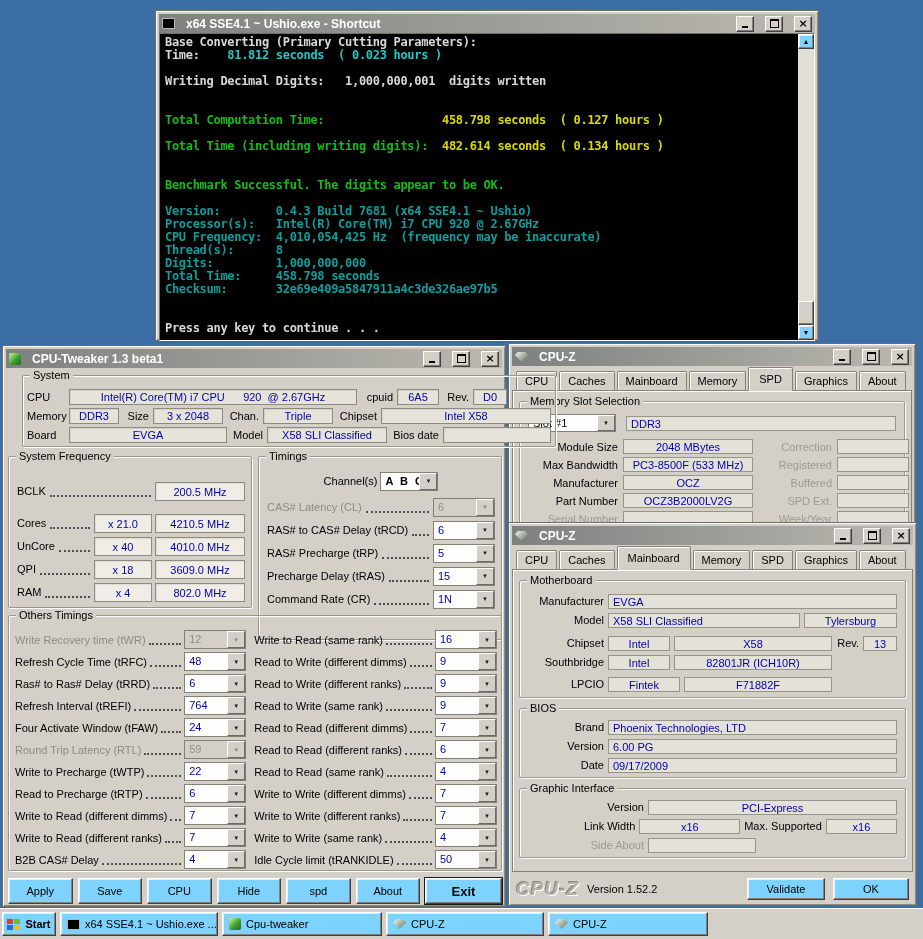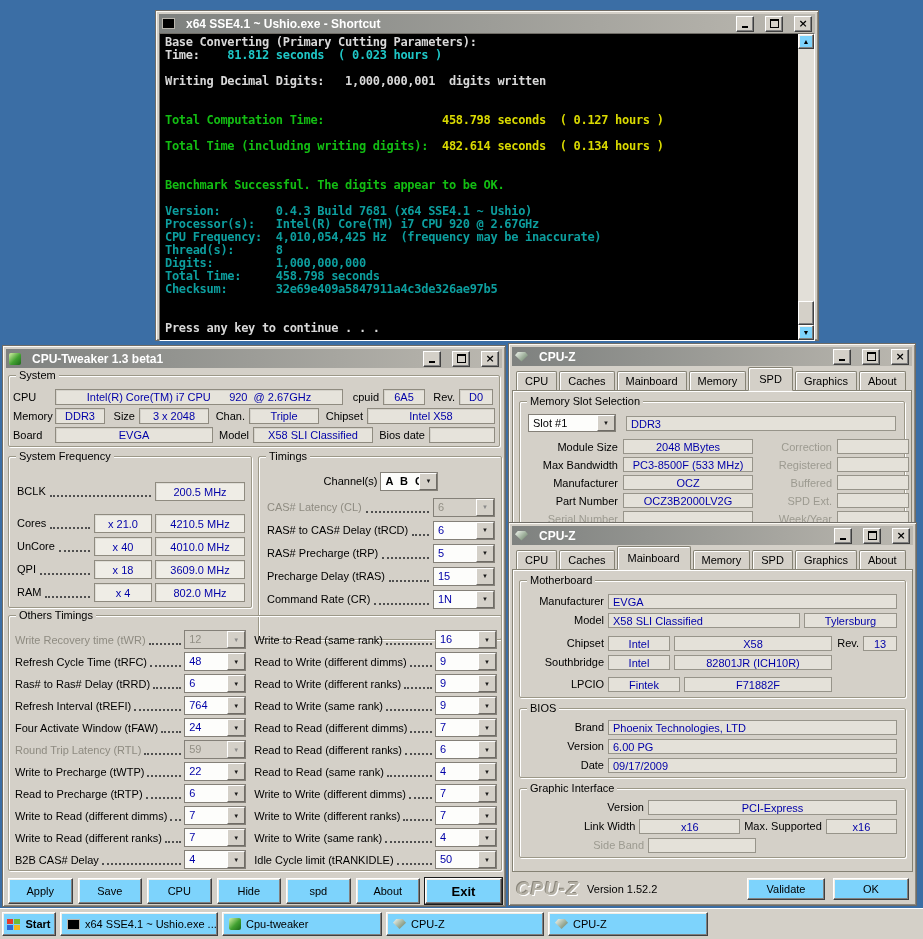--- a/index.html
+++ b/index.html
@@ -119,21 +119,21 @@
         </span>
       <span class="wbtn">
           <i class="g-max"></i>
         </span>
       <span class="wbtn">
           <i class="g-cls">×</i>
         </span>
     </div>
     <div style="position:relative;height:537px">
 
-      <div class="gb" style="left:2px;top:7px;width:492px;height:72px">
+      <div class="gb" style="left:16px;top:7px;width:534px;height:72px">
         <span class="leg">System</span>
         <div class="tw-row" style="margin-top:12px">
           <span class="lbl" style="width:38px">CPU</span>
           <span class="fld" style="width:288px">Intel(R) Core(TM) i7 CPU      920  @ 2.67GHz</span>
           <span class="lbl rt" style="width:32px">cpuid</span>
           <span class="fld" style="width:42px">6A5</span>
           <span class="lbl rt" style="width:26px">Rev.</span>
           <span class="fld" style="width:34px">D0</span>
         </div>
         <div class="tw-row">
@@ -575,21 +575,21 @@
             <span class="zlbl" style="width:118px">Version</span>
             <span class="zf ctr" style="flex:1">PCI-Express</span>
           </div>
           <div class="mrow">
             <span class="zlbl" style="width:118px">Link Width</span>
             <span class="zf ctr" style="width:108px">x16</span>
             <span class="zlbl" style="flex:1">Max. Supported</span>
             <span class="zf ctr" style="width:76px">x16</span>
           </div>
           <div class="mrow">
-            <span class="zlbl dis2" style="width:118px">Side Band</span>
+            <span class="zlbl dis2" style="width:118px">Side About</span>
             <span class="zf" style="width:108px"></span>
           </div>
         </div>
       </div>
 
       <div style="position:absolute;left:4px;right:4px;bottom:2px;height:26px;display:flex;align-items:center;gap:8px">
         <span class="logo">CPU-Z</span>
         <span class="lbl">Version 1.52.2</span>
         <span style="flex:1"></span>
         <span class="pbtn" style="width:78px;height:22px">Validate</span>

